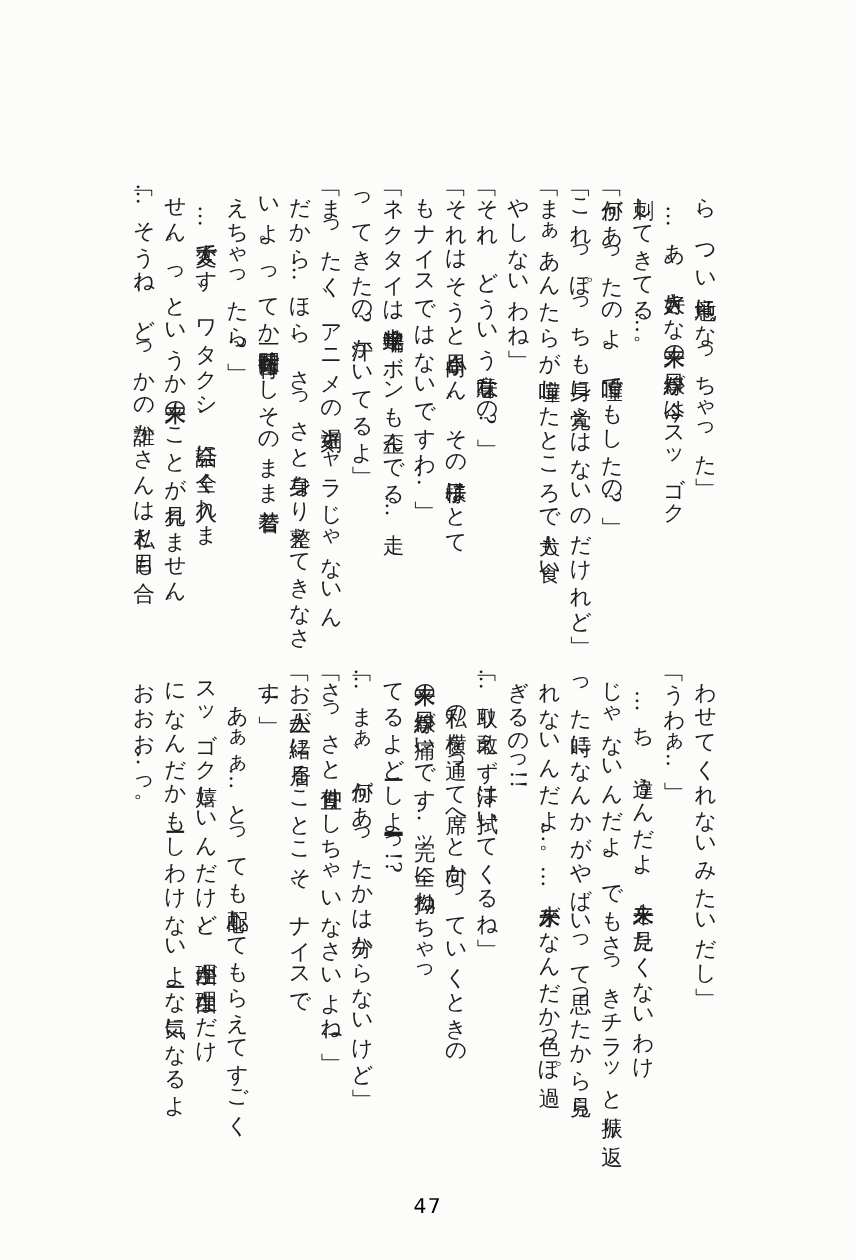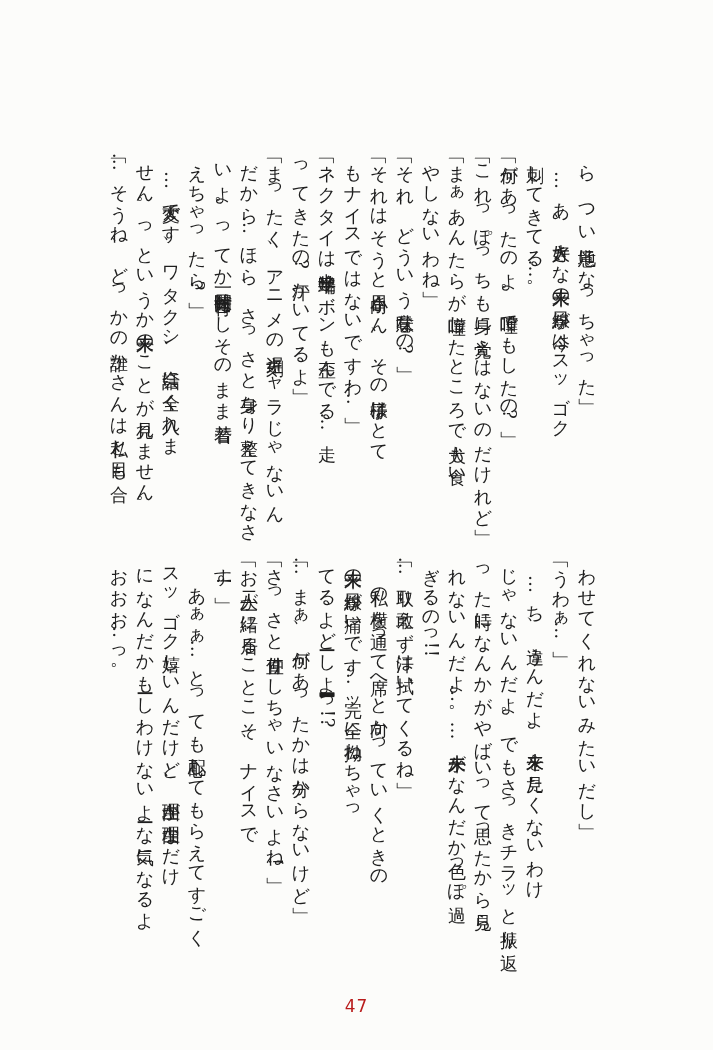--- a/index.html
+++ b/index.html
@@ -43,21 +43,21 @@
     padding-top: 18.8px;
   }
   .page-number {
     position: absolute;
     top: 996px;
     left: 0;
     width: 100%;
     text-align: center;
     font-family: "DejaVu Sans", "Liberation Sans", sans-serif;
     font-size: 17px;
-    color: #b91c1c;
+    color: #000000;
     letter-spacing: 1px;
   }
 </style>
 </head>
 <body>
 
 <div class="page">
 
   <div class="vtext block-top">
       <div class="tcol">ら、つい意地になっちゃった」</div>

